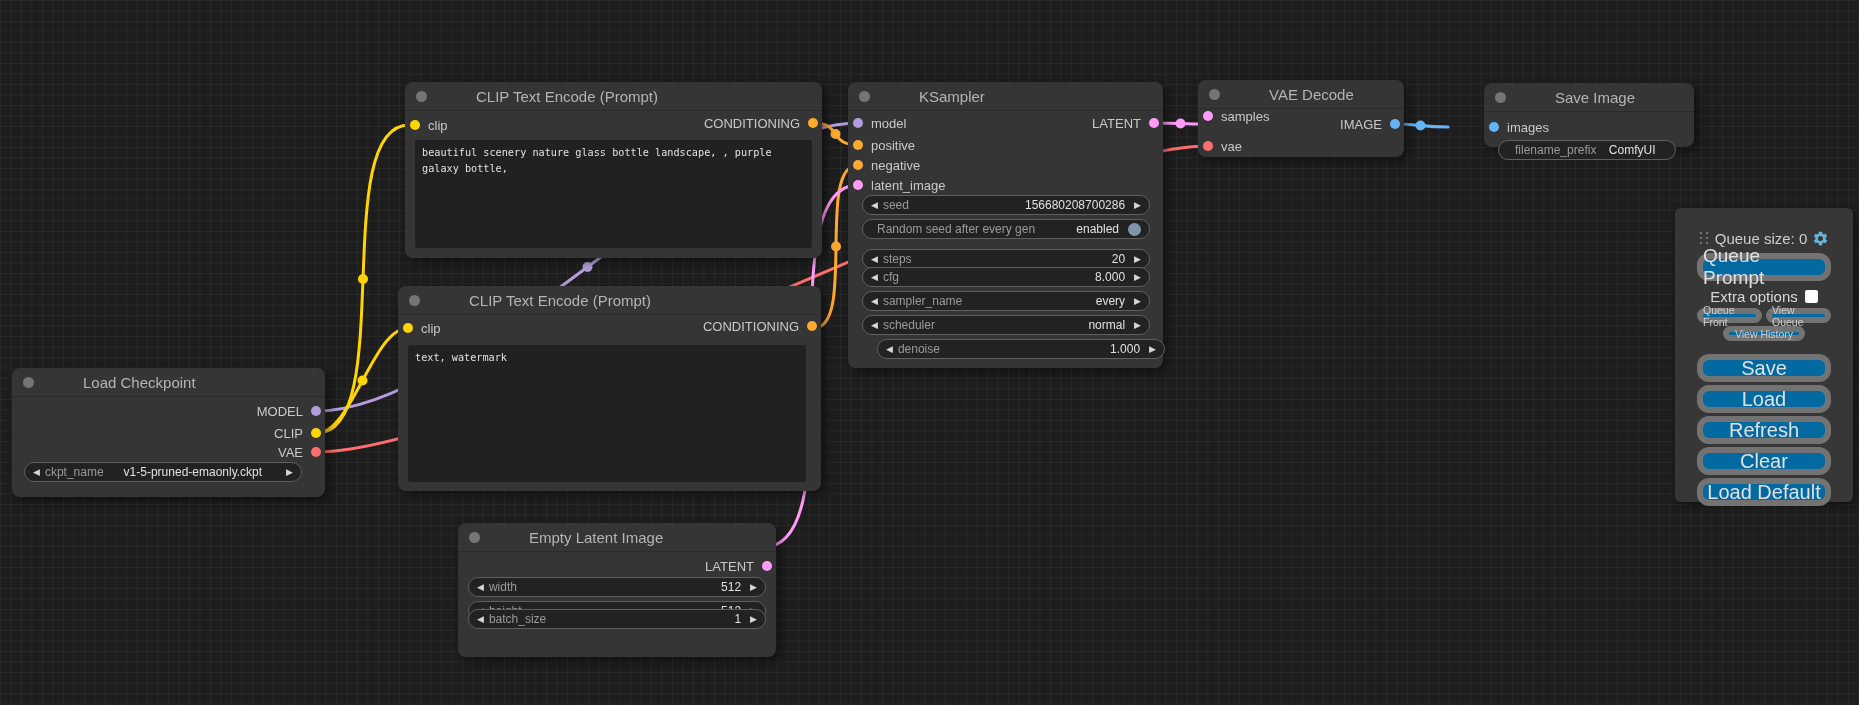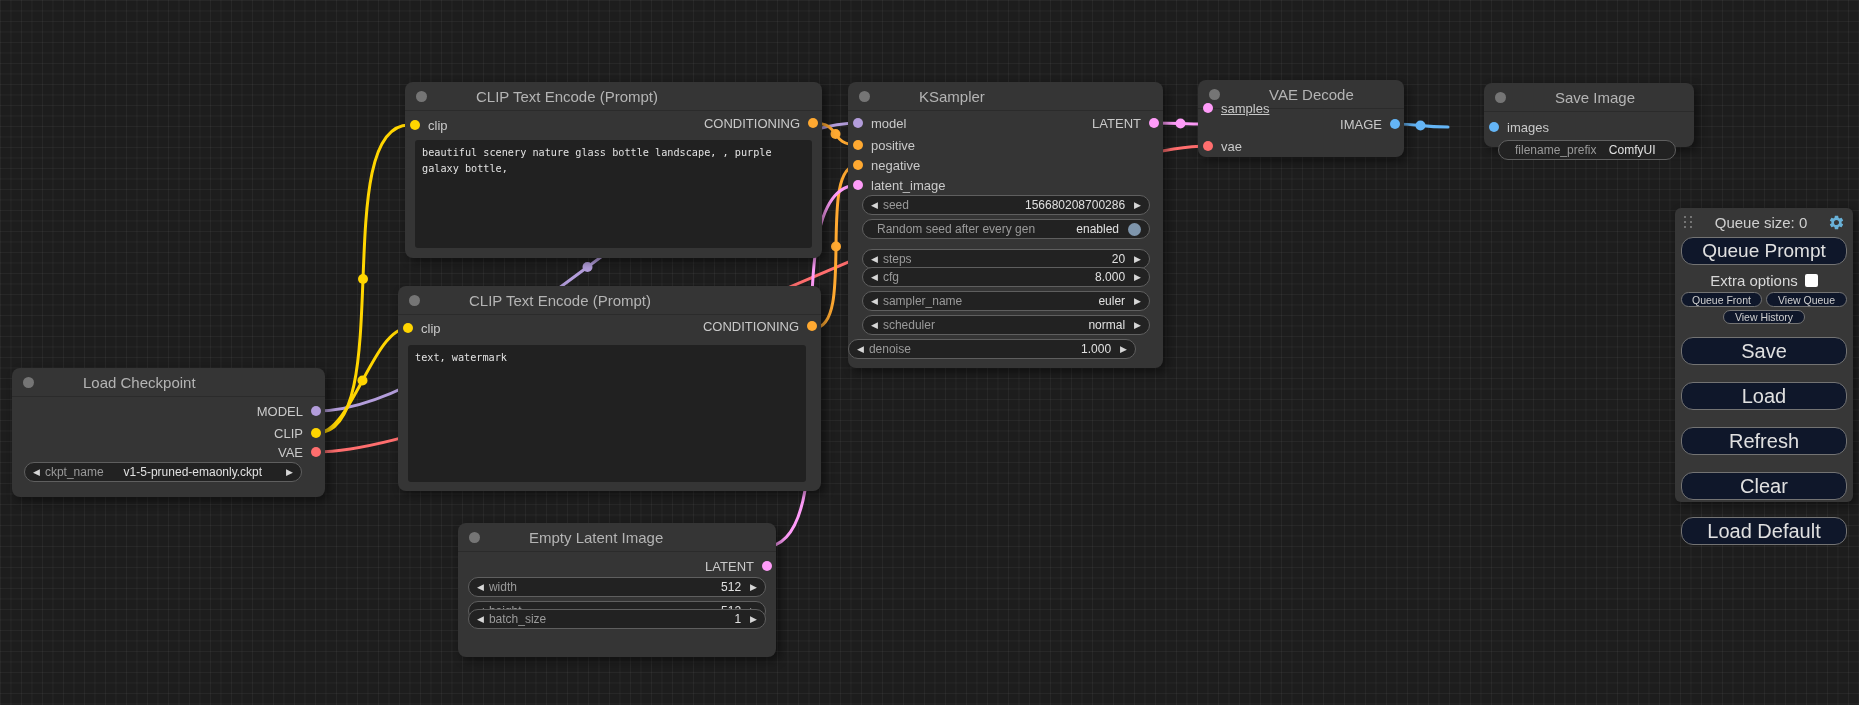--- a/index.html
+++ b/index.html
@@ -26,39 +26,39 @@
     display:flex;align-items:center;padding:0 8px;font-size:12px;color:#9a9a9a;box-sizing:border-box;gap:5px;}
   .w-label{white-space:nowrap;}
   .w-val{flex:1;text-align:right;color:#e0e0e0;padding-right:4px;white-space:nowrap;}
   .w-val.center{text-align:center;}
   .arrow{flex:none;color:#d6d6d6;font-size:9px;line-height:1;}
   .arrow.l::before{content:"◀";}
   .arrow.r::before{content:"▶";}
   .toggle-circle{width:13px;height:13px;border-radius:50%;flex:none;}
   
   .qpanel{position:absolute;left:1675px;top:208px;width:178px;height:294px;background:#373737;
-    border-radius:6px;z-index:2;box-sizing:border-box;padding:6px;box-shadow:3px 3px 9px rgba(0,0,0,0.45);
+    border-radius:6px;z-index:2;box-sizing:border-box;padding:22px;box-shadow:3px 3px 9px rgba(0,0,0,0.45);
     display:flex;flex-direction:column;}
   .q-header{display:flex;align-items:center;height:22px;}
   .drag-dots{width:10px;height:13px;position:relative;margin-left:3px;flex:none;}
   .drag-dots::before{content:"";position:absolute;width:2px;height:2px;border-radius:50%;background:#8a8a8a;
     box-shadow:0 0 0 0 #8a8a8a,6px 0 0 0 #8a8a8a,0 5px 0 0 #8a8a8a,6px 5px 0 0 #8a8a8a,0 10px 0 0 #8a8a8a,6px 10px 0 0 #8a8a8a;}
   .q-size{flex:1;text-align:center;font-size:15px;color:#cfcfcf;}
   .gear{width:17px;height:17px;flex:none;margin-right:2px;}
-  .qbtn{background:#0f172a;border:1px solid #737373;border-radius:12px;color:#e0e0e0;
+  .qbtn{background:#0369a1;border:6px solid #737373;border-radius:12px;color:#e0e0e0;
     display:flex;align-items:center;justify-content:center;box-sizing:border-box;cursor:pointer;}
   .qbtn.big{height:28px;font-size:20px;flex:none;}
   .qbtn.prompt{height:28px;font-size:19px;margin-top:6px;flex:none;}
   .extra-row{display:flex;align-items:center;justify-content:center;gap:7px;height:18px;margin-top:7px;
     font-size:15px;color:#d8d8d8;}
   .checkbox{width:13px;height:13px;background:#ffffff;border-radius:2px;}
   .small-row{display:flex;gap:4px;margin-top:3px;}
   .qbtn.small{height:15px;font-size:10.5px;border-radius:8px;flex:1;color:#cfcfcf;}
   .qbtn.history{height:15px;font-size:10.5px;border-radius:8px;width:82px;margin:3px auto 0;color:#cfcfcf;}
-  .q-stack{display:flex;flex-direction:column;gap:17px;margin-top:13px;}
+  .q-stack{display:flex;flex-direction:column;gap:3px;margin-top:13px;}
 </style>
 </head>
 <body>
 
 <div class="canvas">
 
   <svg id="links" width="1859" height="705">
       <path d="M 317 411 C 470.22063340164084 411, 704.7793665983592 123, 858 123" stroke="#B39DDB" stroke-width="3" fill="none" stroke-linecap="round"></path>
       <circle cx="587.5" cy="267" r="5" fill="#B39DDB"></circle>
       <path d="M 317 433 C 397.36168241145776 433, 328.63831758854224 125, 409 125" stroke="#FFD500" stroke-width="3" fill="none" stroke-linecap="round"></path>
@@ -180,43 +180,43 @@
     </div>
     <div class="widget" style="left:14px;top:185px;width:288px;">
       <span class="arrow l"></span>
       <span class="w-label">cfg</span>
       <span class="w-val">8.000</span>
       <span class="arrow r"></span>
     </div>
     <div class="widget" style="left:14px;top:209px;width:288px;">
       <span class="arrow l"></span>
       <span class="w-label">sampler_name</span>
-      <span class="w-val">euler</span>
+      <span class="w-val">every</span>
       <span class="arrow r"></span>
     </div>
     <div class="widget" style="left:14px;top:233px;width:288px;">
       <span class="arrow l"></span>
       <span class="w-label">scheduler</span>
       <span class="w-val">normal</span>
       <span class="arrow r"></span>
     </div>
-    <div class="widget" style="left:0;top:257px;width:288px;">
+    <div class="widget" style="left:29px;top:257px;width:288px;">
       <span class="arrow l"></span>
       <span class="w-label">denoise</span>
       <span class="w-val">1.000</span>
       <span class="arrow r"></span>
     </div>
   </div>
 
   <div class="node" style="left:1198px;top:80px;width:206px;height:77px;">
     <div class="node-header">
       <span class="title-dot" style="background: rgb(117, 117, 117);"></span>
       <span class="node-title">VAE Decode</span>
     </div>
-    <div class="slot in" style="top:20px;text-decoration:underline;">
+    <div class="slot in" style="top:28px;">
       <span class="dot" style="background: rgb(255, 156, 249);"></span>
       <span>samples</span>
     </div>
     <div class="slot in" style="top:58px;">
       <span class="dot" style="background: rgb(255, 110, 110);"></span>
       <span>vae</span>
     </div>
     <div class="slot out" style="top:36px;">
       <span class="dot" style="background: rgb(100, 181, 246);"></span>
       <span>IMAGE</span>

